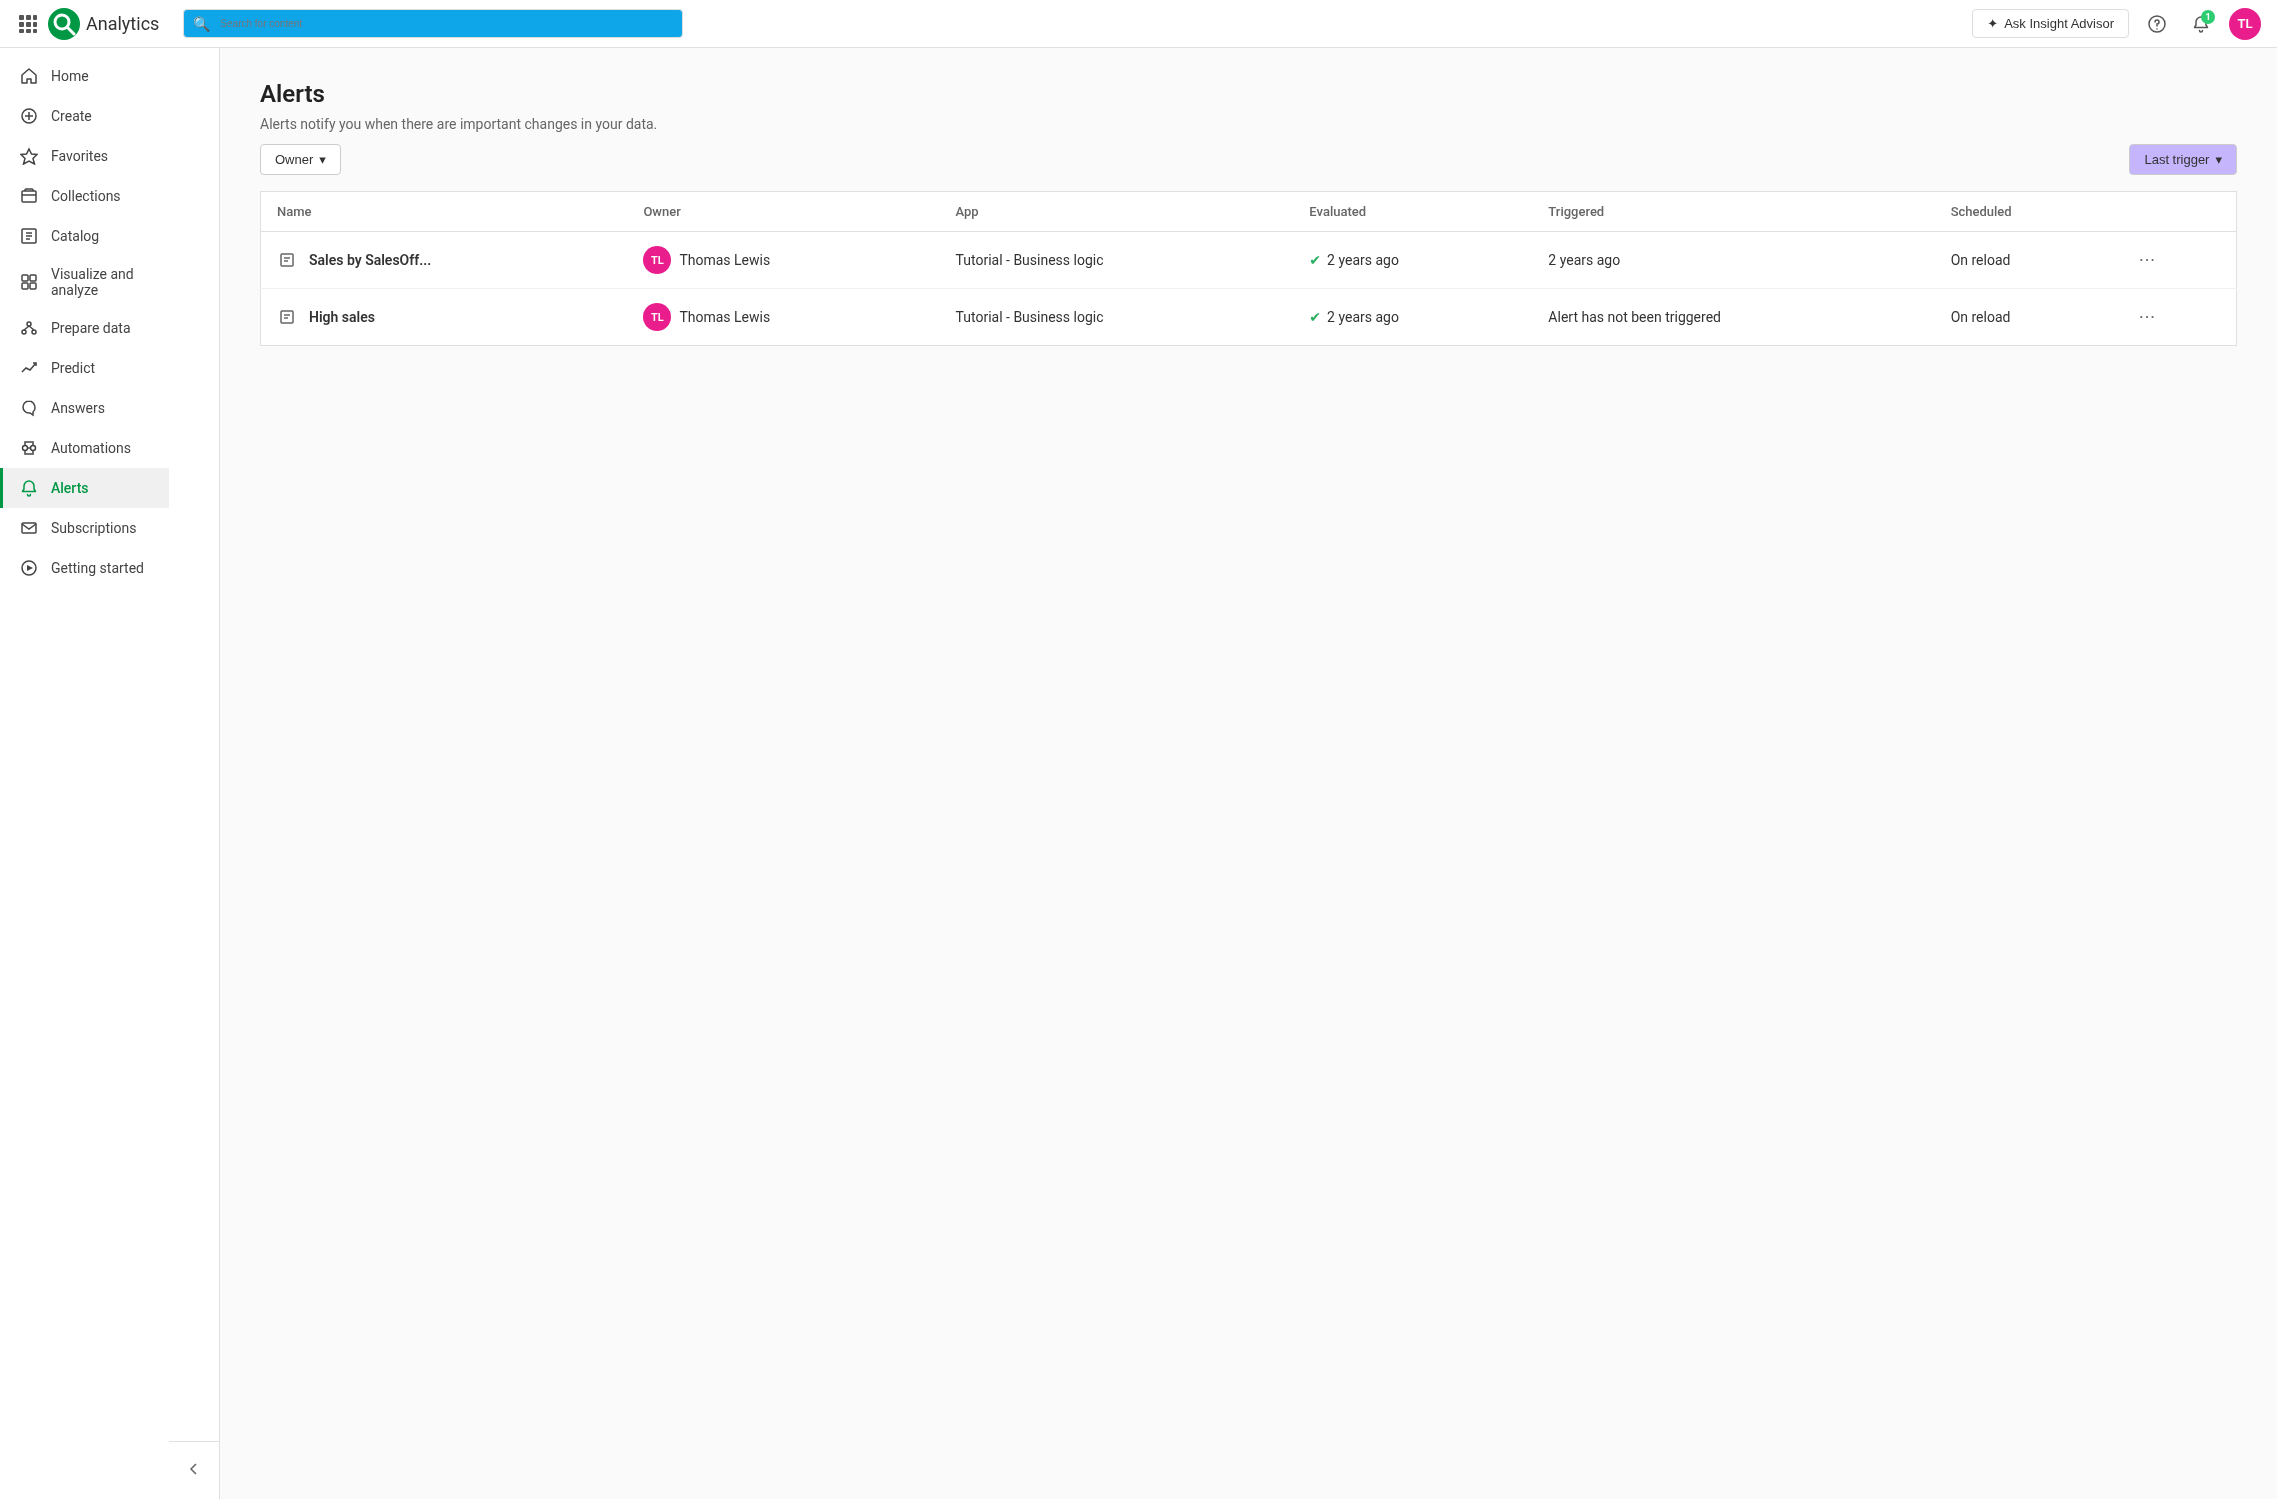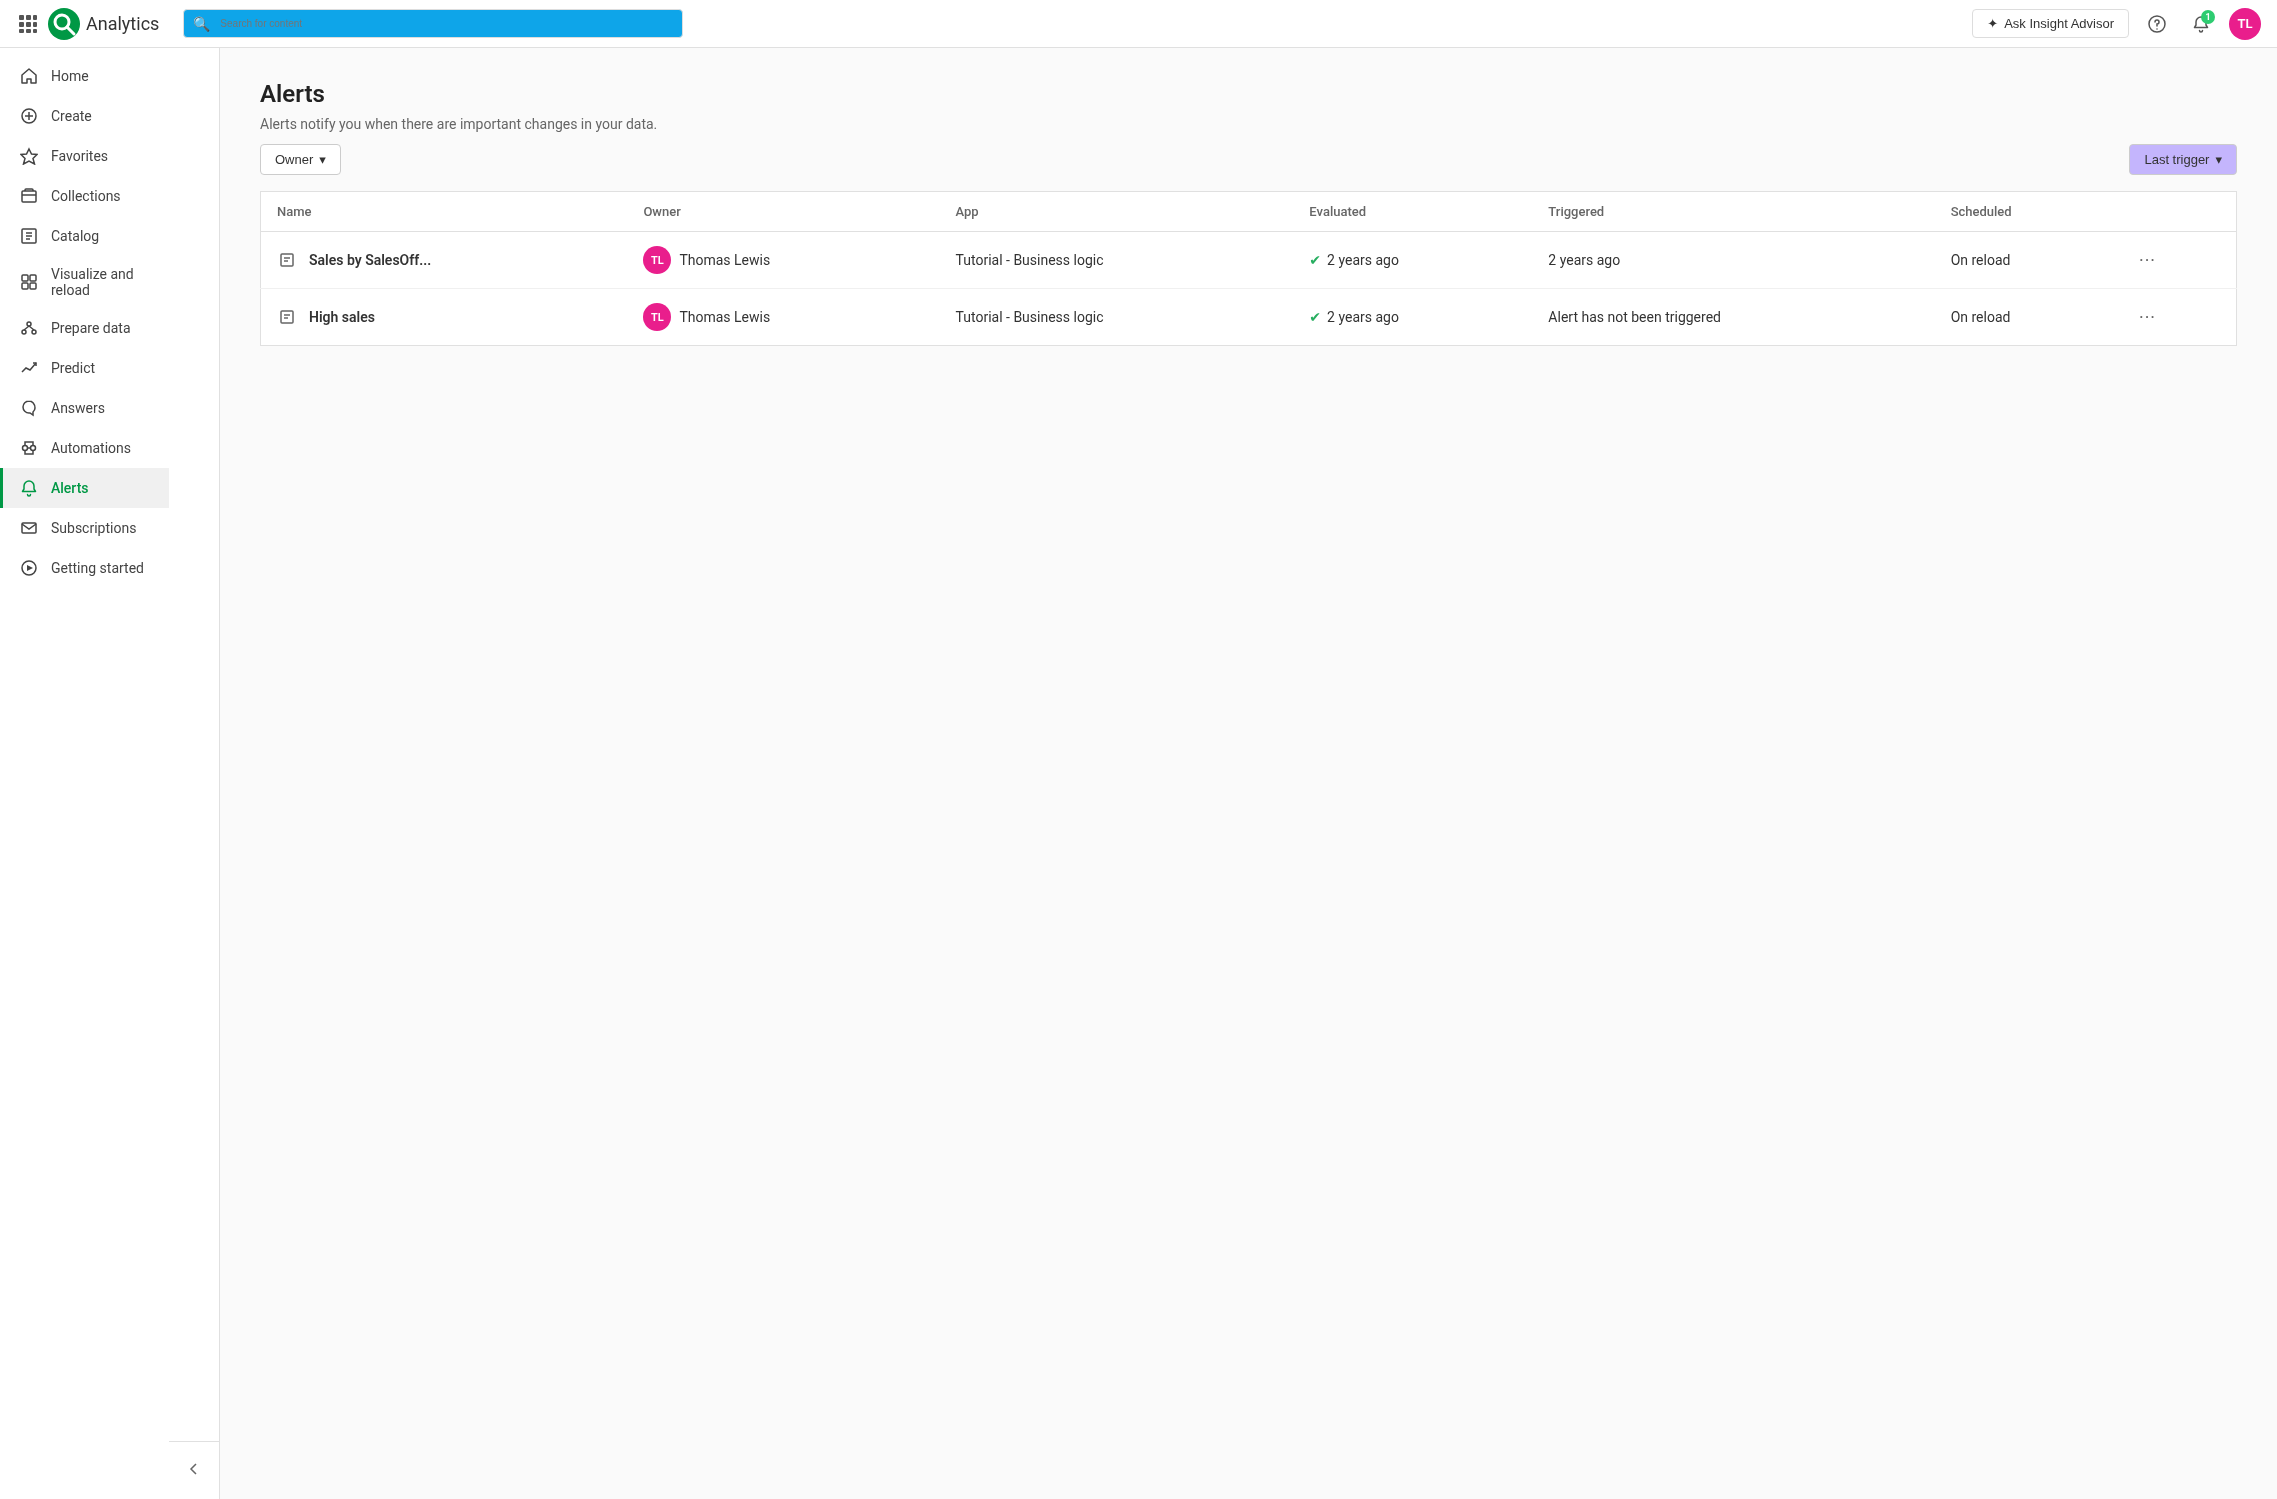--- a/index.html
+++ b/index.html
@@ -179,21 +179,21 @@
 
         <div class="sidebar-item">
           <span class="item-icon">
             <svg width="18" height="18" viewBox="0 0 18 18" fill="none" stroke="currentColor" stroke-width="1.5">
               <rect x="2" y="2" width="6" height="6" rx="1"></rect>
               <rect x="10" y="2" width="6" height="6" rx="1"></rect>
               <rect x="2" y="10" width="6" height="6" rx="1"></rect>
               <rect x="10" y="10" width="6" height="6" rx="1"></rect>
             </svg>
           </span>
-          <span class="item-label">Visualize and reload</span>
+          <span class="item-label">Visualize and analyze</span>
         </div>
 
         <div class="sidebar-item">
           <span class="item-icon">
             <svg width="18" height="18" viewBox="0 0 18 18" fill="none" stroke="currentColor" stroke-width="1.5">
               <circle cx="9" cy="5" r="2"></circle>
               <circle cx="4" cy="13" r="2"></circle>
               <circle cx="14" cy="13" r="2"></circle>
               <line x1="9" y1="7" x2="4" y2="11"></line>
               <line x1="9" y1="7" x2="14" y2="11"></line>

